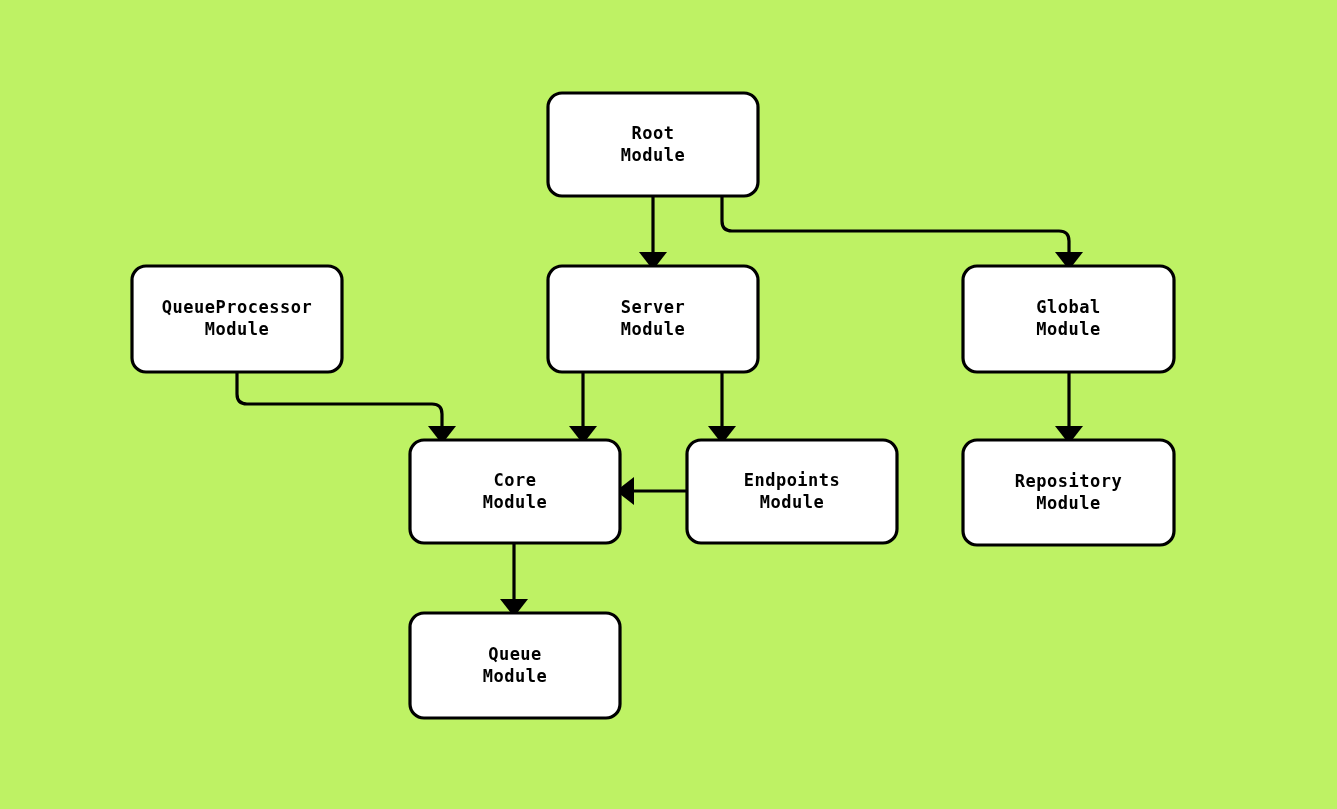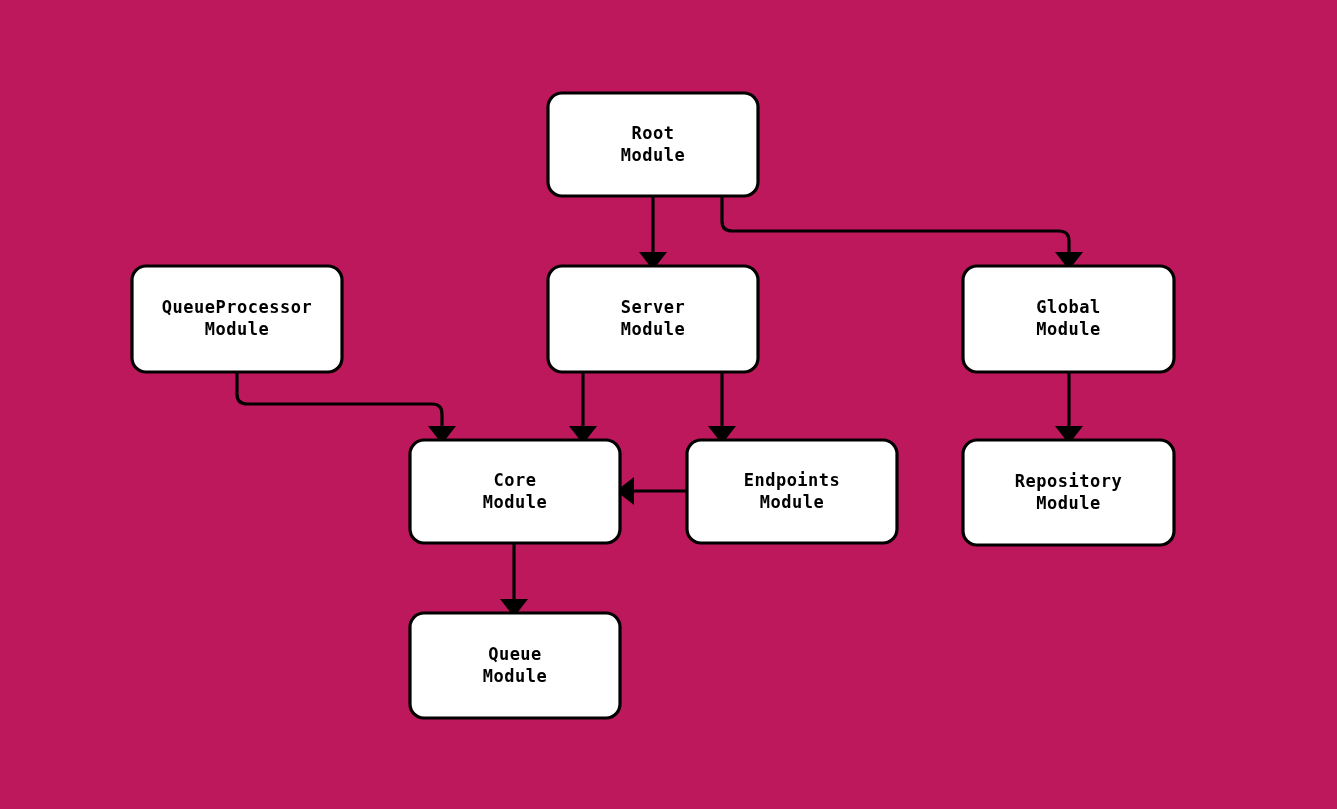--- a/index.html
+++ b/index.html
@@ -11,21 +11,21 @@
   body {
     width: 1337px;
     height: 809px;
     overflow: hidden;
     font-family: "DejaVu Sans Mono", "Liberation Mono", monospace;
   }
   #diagram-root {
     position: relative;
     width: 1337px;
     height: 809px;
-    background: #be185d;
+    background: #bef264;
   }
   #diagram-svg {
     position: absolute;
     top: 0;
     left: 0;
     width: 1337px;
     height: 809px;
     display: block;
   }
   .node-box {

